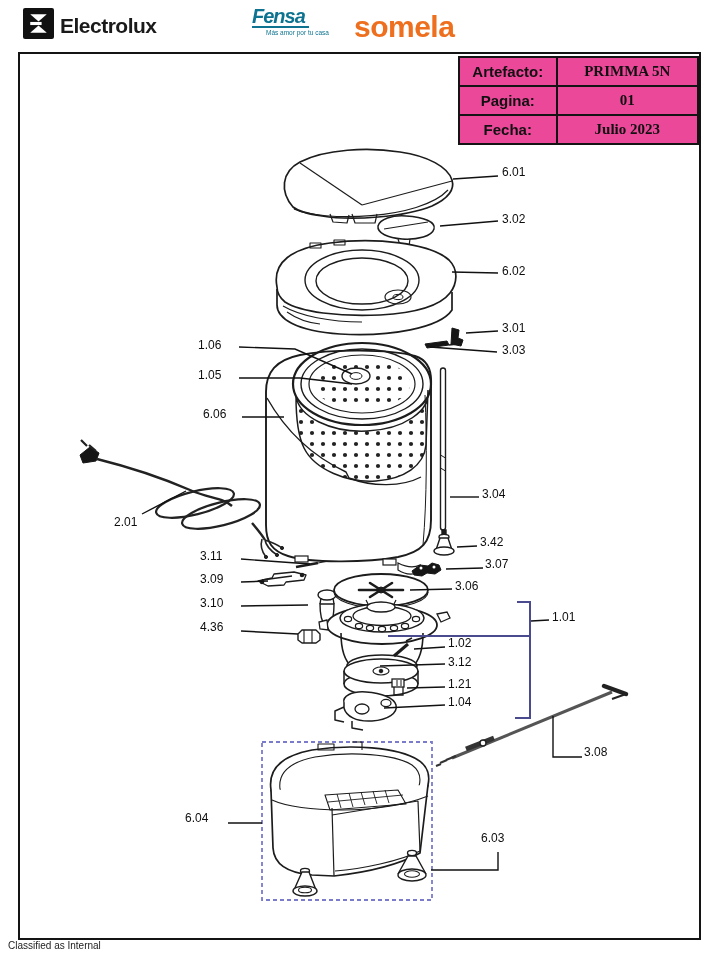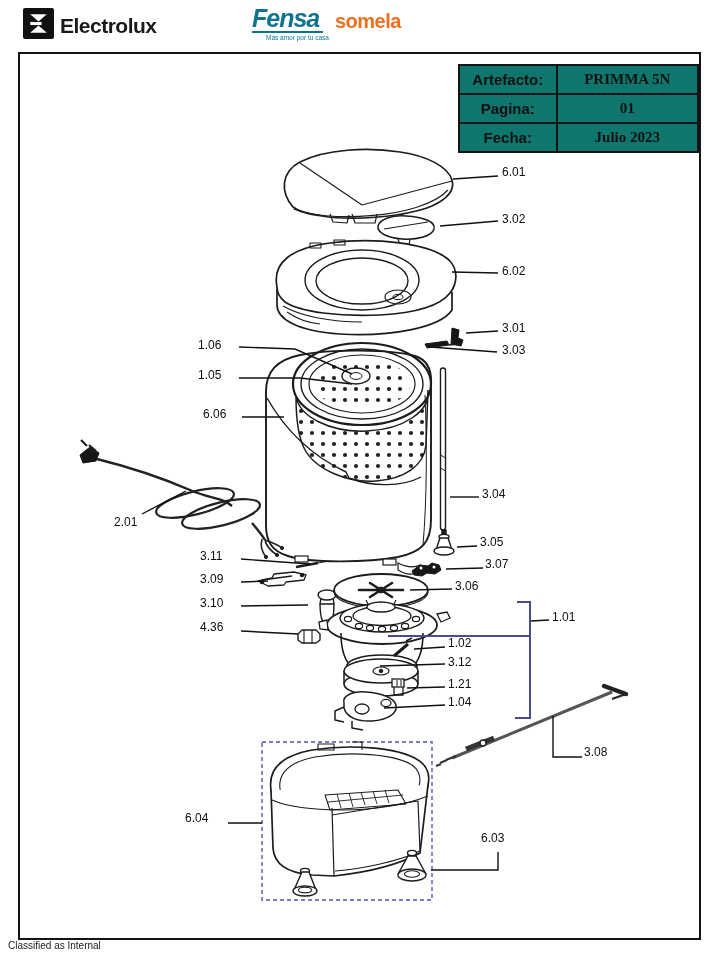--- a/index.html
+++ b/index.html
@@ -8,30 +8,30 @@
     font-family:"Liberation Sans", sans-serif;color:#111;overflow:hidden;
   }
   
   .brandbar{position:absolute;left:0;top:0;width:720px;height:52px;}
   .brand{position:absolute;display:flex;align-items:center;gap:6px;}
   .brand-electrolux{left:23px;top:8px;}
   .brand-electrolux .wordmark{font-size:21px;font-weight:bold;color:#1a1a1a;letter-spacing:-0.5px;}
   .brand-mademsa{left:142px;top:10px;}
   .brand-mademsa .wordmark{font-size:20px;font-weight:bold;color:#3a3a3a;letter-spacing:-0.5px;}
   .brand-fensa{left:252px;top:6px;display:block;}
-  .brand-fensa .wordmark{font-size:25px;font-weight:bold;font-style:italic;color:#0e7390;letter-spacing:-1px;border-bottom:2px solid #0e7390;line-height:1.0;display:inline-block;padding-right:4px;}
+  .brand-fensa .wordmark{font-size:20px;font-weight:bold;font-style:italic;color:#0e7390;letter-spacing:-1px;border-bottom:2px solid #0e7390;line-height:1.0;display:inline-block;padding-right:4px;}
   .brand-fensa .tagline{display:block;font-size:6.5px;color:#0e7390;margin-top:1px;margin-left:14px;}
   .brand-somela{left:335px;top:10px;}
-  .brand-somela .wordmark{font-size:20px;font-weight:bold;color:#ee6f1e;letter-spacing:-0.5px;}
+  .brand-somela .wordmark{font-size:30px;font-weight:bold;color:#ee6f1e;letter-spacing:-0.5px;margin-left:19px;}
 
   
   .sheet{position:absolute;left:18px;top:52px;width:679px;height:884px;border:2px solid #141414;background:#fff;}
 
   
-  .info-table{position:absolute;left:458px;top:64px;width:241px;border-collapse:collapse;background:#0f766e;z-index:5;}
+  .info-table{position:absolute;left:458px;top:56px;width:241px;border-collapse:collapse;background:#ec4899;z-index:5;}
   .info-table td{border:2px solid #141414;height:25px;text-align:center;font-size:15px;font-weight:bold;color:#111;}
   .info-table td.k{width:95px;}
   .info-table td.v{width:142px;font-family:Liberation Serif, serif;}
 
   
   .diagram-svg{position:absolute;left:0;top:0;width:720px;height:960px;}
   .plabel{position:absolute;font-size:12px;font-weight:normal;color:#0d0d0d;white-space:nowrap;line-height:1.1;}
 
   
   .footer{position:absolute;left:8px;top:940px;font-size:10px;color:#222;}
@@ -335,21 +335,21 @@
 <div class="plabel" style="left:502px;top:344px">3.03</div>
 <div class="plabel" style="left:198px;top:339px">1.06</div>
 <div class="plabel" style="left:198px;top:369px">1.05</div>
 <div class="plabel" style="left:203px;top:408px">6.06</div>
 <div class="plabel" style="left:482px;top:488px">3.04</div>
 <div class="plabel" style="left:114px;top:516px">2.01</div>
 <div class="plabel" style="left:200px;top:550px">3.11</div>
 <div class="plabel" style="left:200px;top:573px">3.09</div>
 <div class="plabel" style="left:200px;top:597px">3.10</div>
 <div class="plabel" style="left:200px;top:621px">4.36</div>
-<div class="plabel" style="left:480px;top:536px">3.05</div>
+<div class="plabel" style="left:480px;top:536px">3.42</div>
 <div class="plabel" style="left:485px;top:558px">3.07</div>
 <div class="plabel" style="left:455px;top:580px">3.06</div>
 <div class="plabel" style="left:552px;top:611px">1.01</div>
 <div class="plabel" style="left:448px;top:637px">1.02</div>
 <div class="plabel" style="left:448px;top:656px">3.12</div>
 <div class="plabel" style="left:448px;top:678px">1.21</div>
 <div class="plabel" style="left:448px;top:696px">1.04</div>
 <div class="plabel" style="left:584px;top:746px">3.08</div>
 <div class="plabel" style="left:185px;top:812px">6.04</div>
 <div class="plabel" style="left:481px;top:832px">6.03</div>

